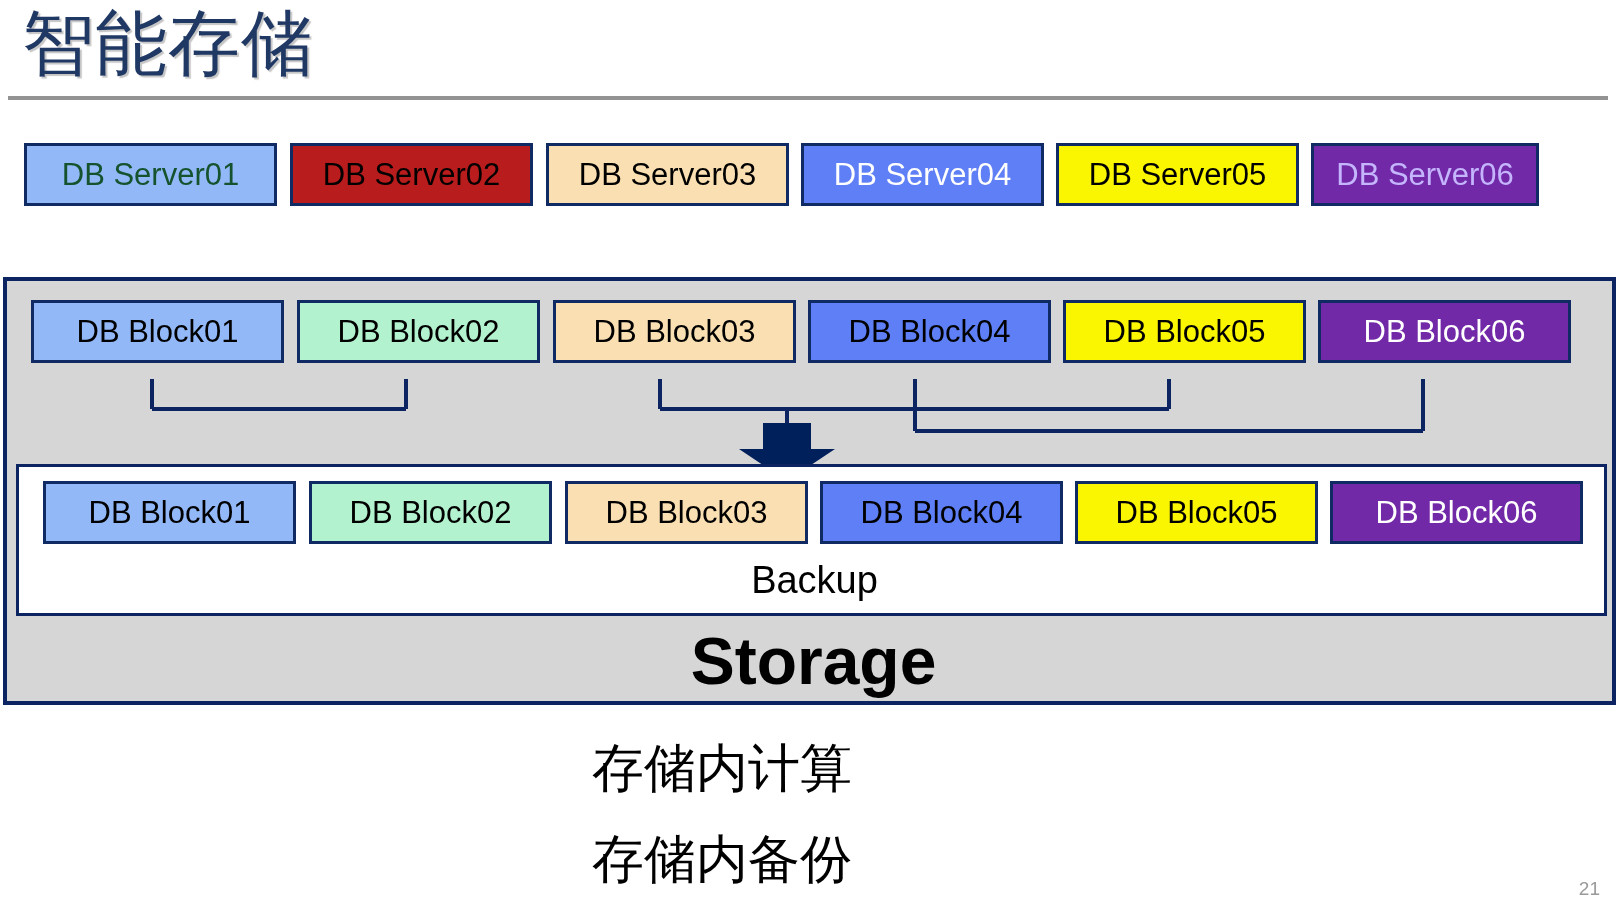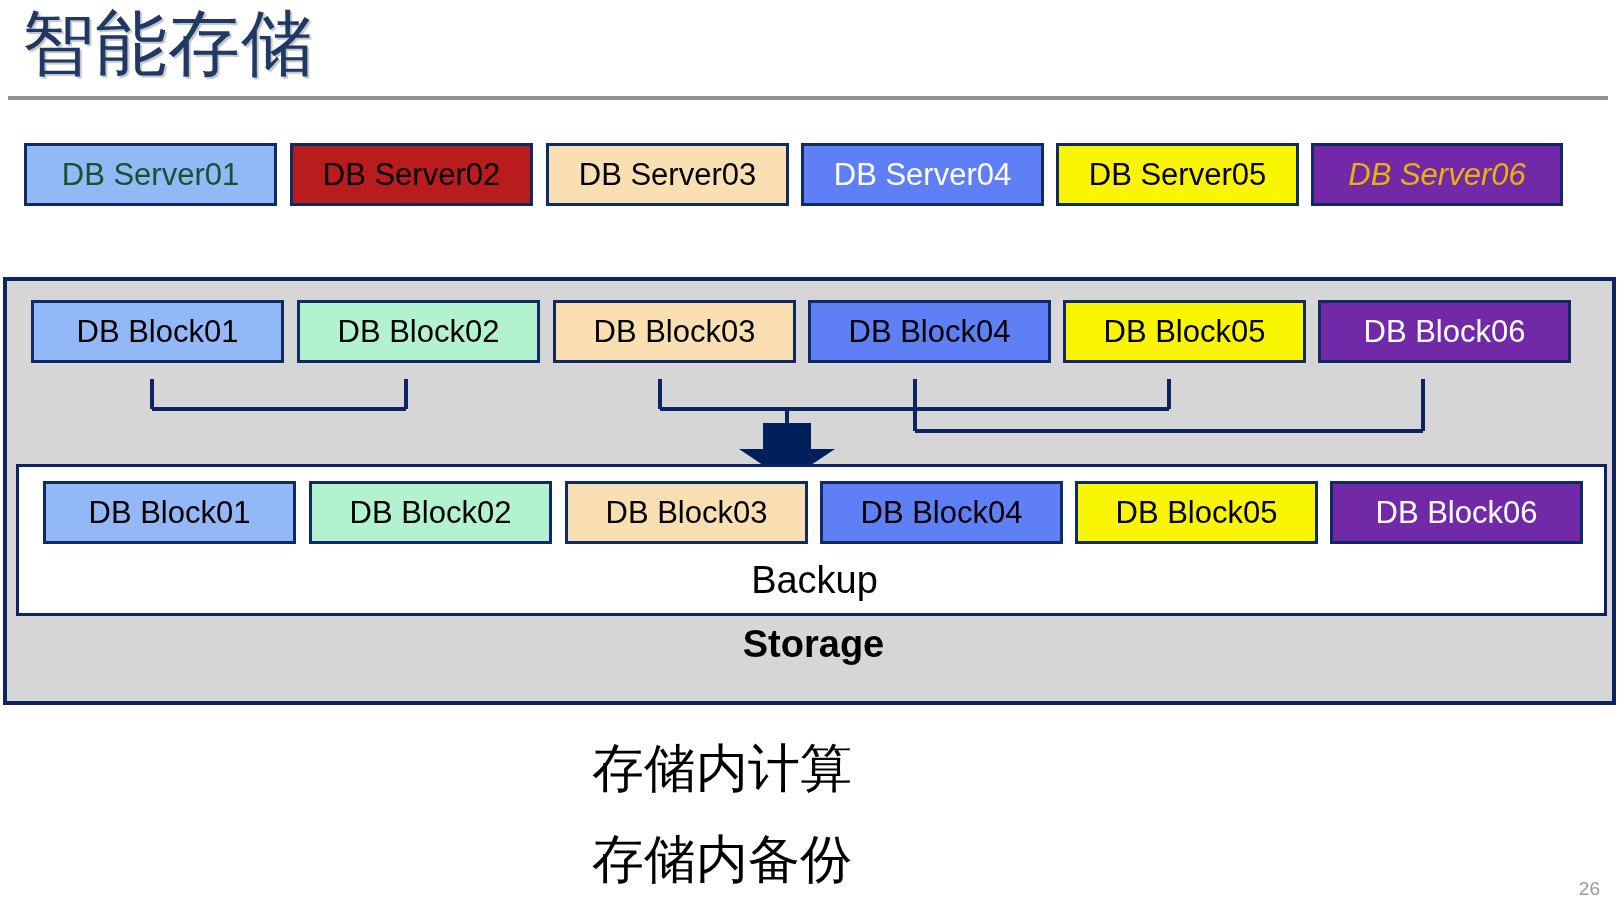--- a/index.html
+++ b/index.html
@@ -97,21 +97,21 @@
     color: #000000;
   }
 
   
   .storage-label {
     position: absolute;
     left: 0;
     top: 342px;
     width: 1613px;
     text-align: center;
-    font-size: 38px;
+    font-size: 66px;
     font-weight: bold;
     color: #000000;
   }
 
   
   .caption {
     position: absolute;
     width: 1444px;
     left: 0;
     text-align: center;
@@ -147,21 +147,21 @@
     </div>
     <div class="node" style="left: 546px; top: 143px; width: 243px; height: 63px; background: rgb(250, 223, 178); color: rgb(0, 0, 0);">
       <span>DB Server03</span>
     </div>
     <div class="node" style="left: 801px; top: 143px; width: 243px; height: 63px; background: rgb(94, 127, 245); color: #ffffff;">
       <span>DB Server04</span>
     </div>
     <div class="node" style="left: 1056px; top: 143px; width: 243px; height: 63px; background: rgb(250, 245, 0); color: rgb(0, 0, 0);">
       <span>DB Server05</span>
     </div>
-    <div class="node light" style="left: 1311px; top: 143px; width: 252px; height: 63px; background: rgb(113, 41, 168); color: #eab308; font-style: italic;">
+    <div class="node light" style="left: 1311px; top: 143px; width: 228px; height: 63px; background: rgb(113, 41, 168); color: #c4b5fd;">
       <span>DB Server06</span>
     </div>
   </div>
 
 <div class="storage-box">
 
   <div id="primary-row">
       <div class="node" style="left: 24px; top: 19px; width: 253px; height: 63px; background: rgb(147, 184, 248); color: rgb(0, 0, 0);">
         <span>DB Block01</span>
       </div>
@@ -226,13 +226,13 @@
       </div>
     <div class="backup-label">Backup</div>
   </div>
 
   <div class="storage-label">Storage</div>
 </div>
 
 <div class="caption caption-1">存储内计算</div>
 <div class="caption caption-2">存储内备份</div>
 
-<div class="page-number">26</div>
+<div class="page-number">21</div>
 
 </body></html>

